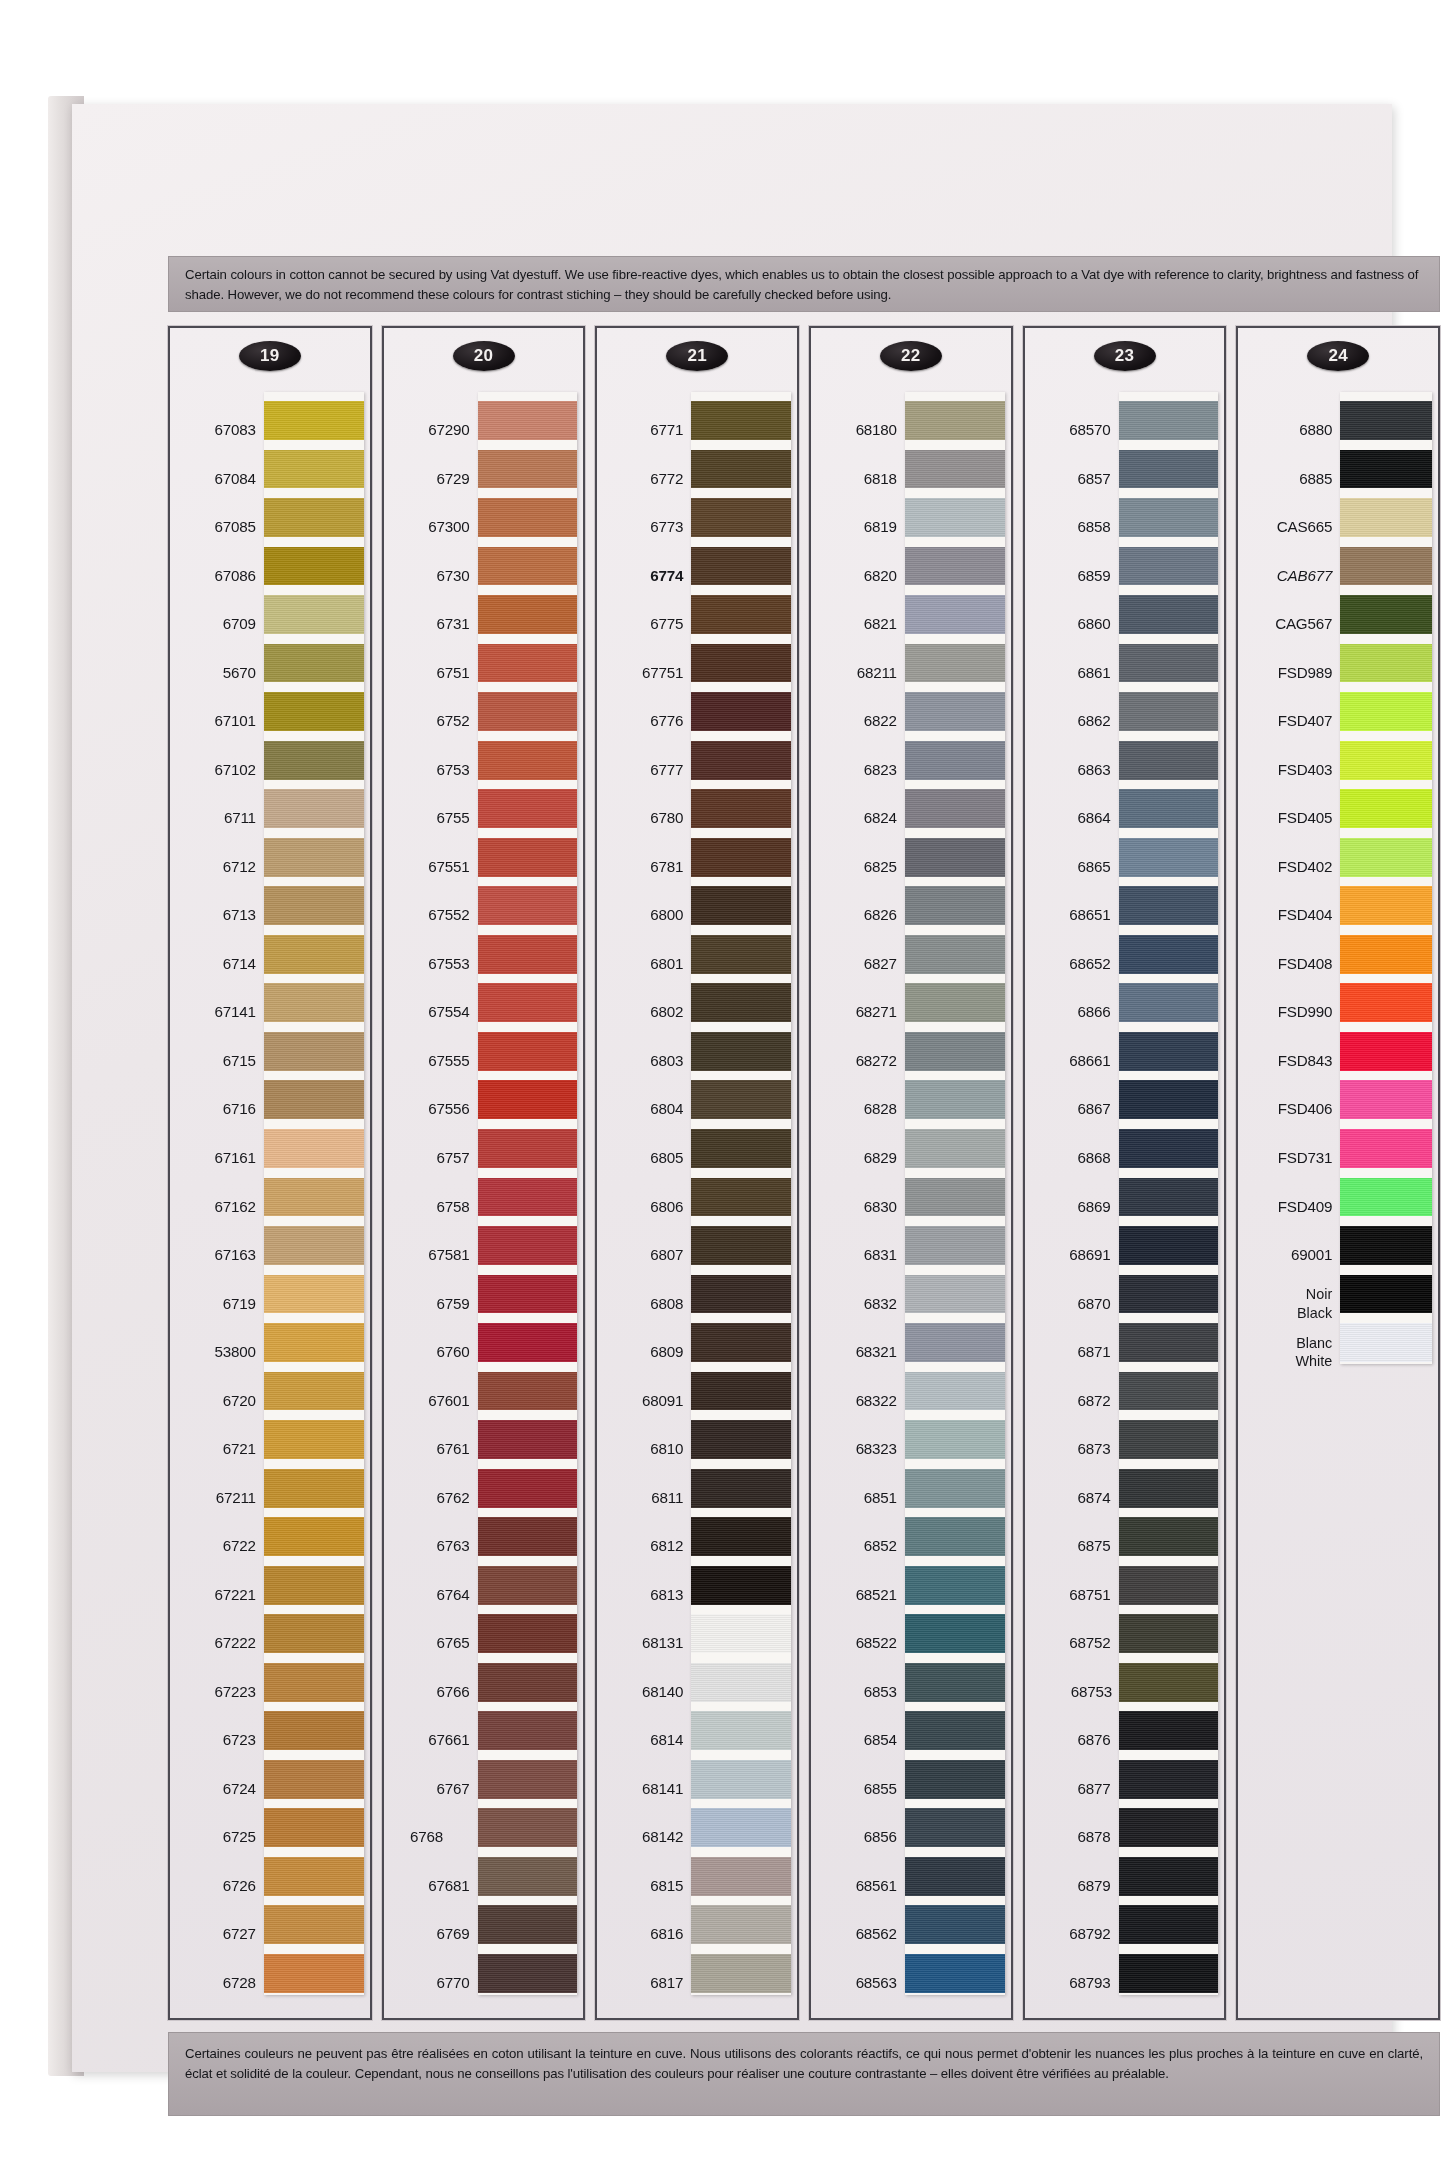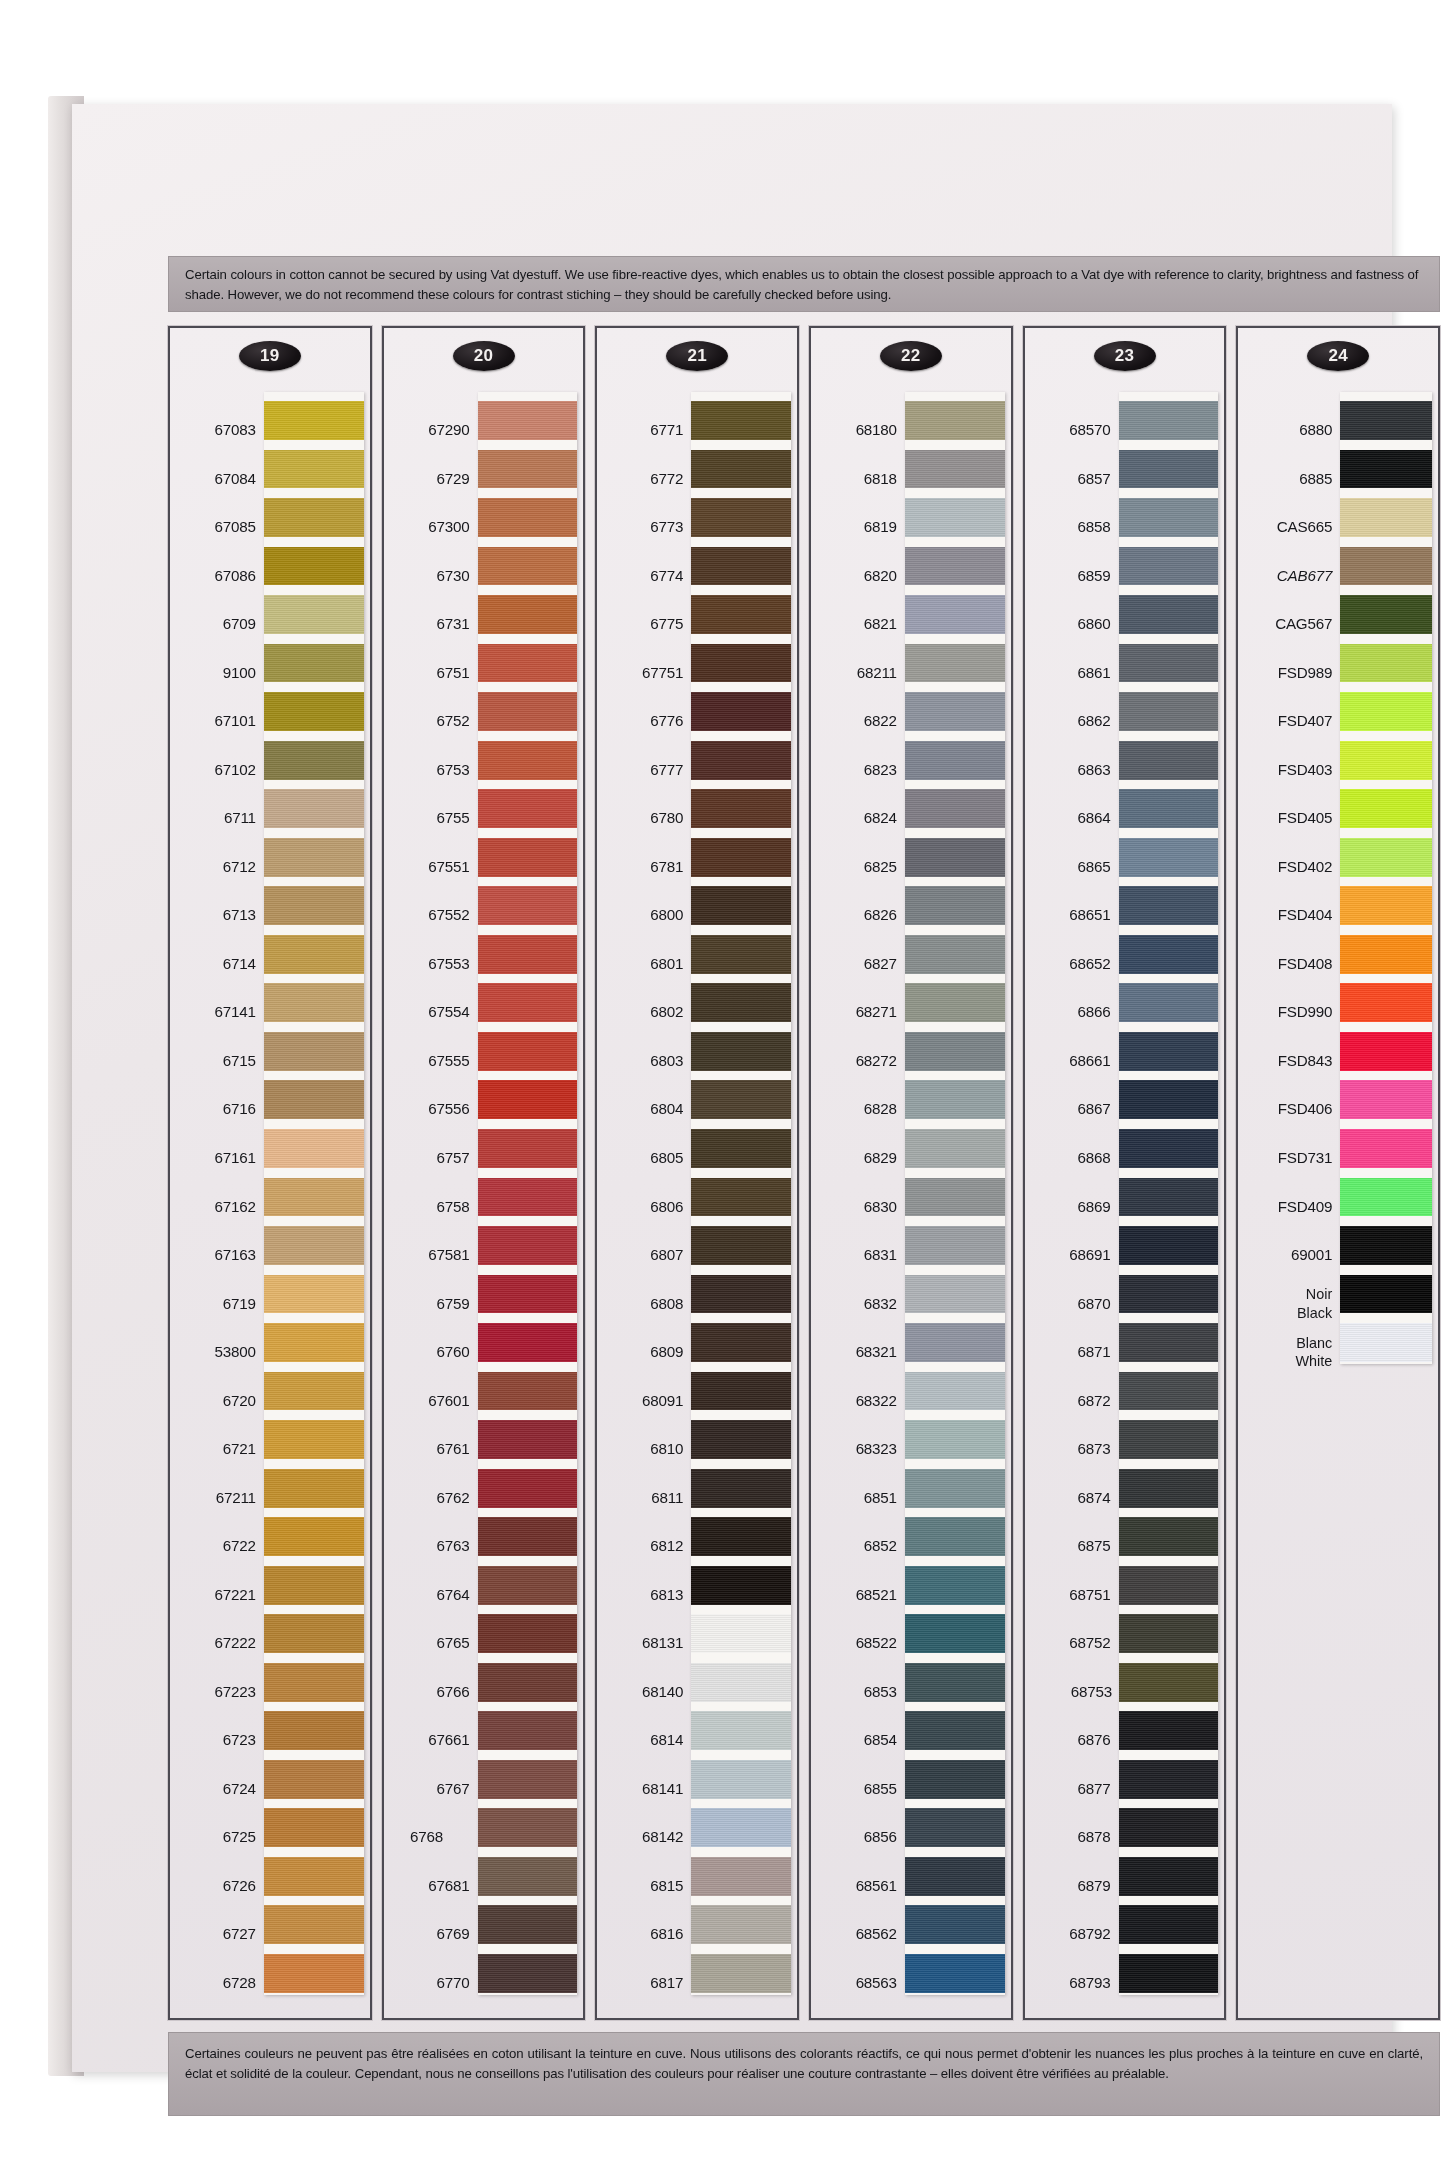--- a/index.html
+++ b/index.html
@@ -185,21 +185,21 @@
           <div class="col-header">
             <div class="badge">19</div>
           </div>
           <div class="col-body">
             <div class="label-col">
               <div class="row-label" style="height: 48.5455px; line-height: 48.5455px;">67083</div>
               <div class="row-label" style="height: 48.5455px; line-height: 48.5455px;">67084</div>
               <div class="row-label" style="height: 48.5455px; line-height: 48.5455px;">67085</div>
               <div class="row-label" style="height: 48.5455px; line-height: 48.5455px;">67086</div>
               <div class="row-label" style="height: 48.5455px; line-height: 48.5455px;">6709</div>
-              <div class="row-label" style="height: 48.5455px; line-height: 48.5455px;">9100</div>
+              <div class="row-label" style="height: 48.5455px; line-height: 48.5455px;">5670</div>
               <div class="row-label" style="height: 48.5455px; line-height: 48.5455px;">67101</div>
               <div class="row-label" style="height: 48.5455px; line-height: 48.5455px;">67102</div>
               <div class="row-label" style="height: 48.5455px; line-height: 48.5455px;">6711</div>
               <div class="row-label" style="height: 48.5455px; line-height: 48.5455px;">6712</div>
               <div class="row-label" style="height: 48.5455px; line-height: 48.5455px;">6713</div>
               <div class="row-label" style="height: 48.5455px; line-height: 48.5455px;">6714</div>
               <div class="row-label" style="height: 48.5455px; line-height: 48.5455px;">67141</div>
               <div class="row-label" style="height: 48.5455px; line-height: 48.5455px;">6715</div>
               <div class="row-label" style="height: 48.5455px; line-height: 48.5455px;">6716</div>
               <div class="row-label" style="height: 48.5455px; line-height: 48.5455px;">67161</div>
@@ -405,21 +405,21 @@
         </div>
         <div class="column">
           <div class="col-header">
             <div class="badge">21</div>
           </div>
           <div class="col-body">
             <div class="label-col">
               <div class="row-label" style="height: 48.5455px; line-height: 48.5455px;">6771</div>
               <div class="row-label" style="height: 48.5455px; line-height: 48.5455px;">6772</div>
               <div class="row-label" style="height: 48.5455px; line-height: 48.5455px;">6773</div>
-              <div class="row-label" style="height: 48.5455px; line-height: 48.5455px;">6774</div>
+              <div class="row-label" style="height: 48.5455px; line-height: 48.5455px; font-weight: bold;">6774</div>
               <div class="row-label" style="height: 48.5455px; line-height: 48.5455px;">6775</div>
               <div class="row-label" style="height: 48.5455px; line-height: 48.5455px;">67751</div>
               <div class="row-label" style="height: 48.5455px; line-height: 48.5455px;">6776</div>
               <div class="row-label" style="height: 48.5455px; line-height: 48.5455px;">6777</div>
               <div class="row-label" style="height: 48.5455px; line-height: 48.5455px;">6780</div>
               <div class="row-label" style="height: 48.5455px; line-height: 48.5455px;">6781</div>
               <div class="row-label" style="height: 48.5455px; line-height: 48.5455px;">6800</div>
               <div class="row-label" style="height: 48.5455px; line-height: 48.5455px;">6801</div>
               <div class="row-label" style="height: 48.5455px; line-height: 48.5455px;">6802</div>
               <div class="row-label" style="height: 48.5455px; line-height: 48.5455px;">6803</div>

